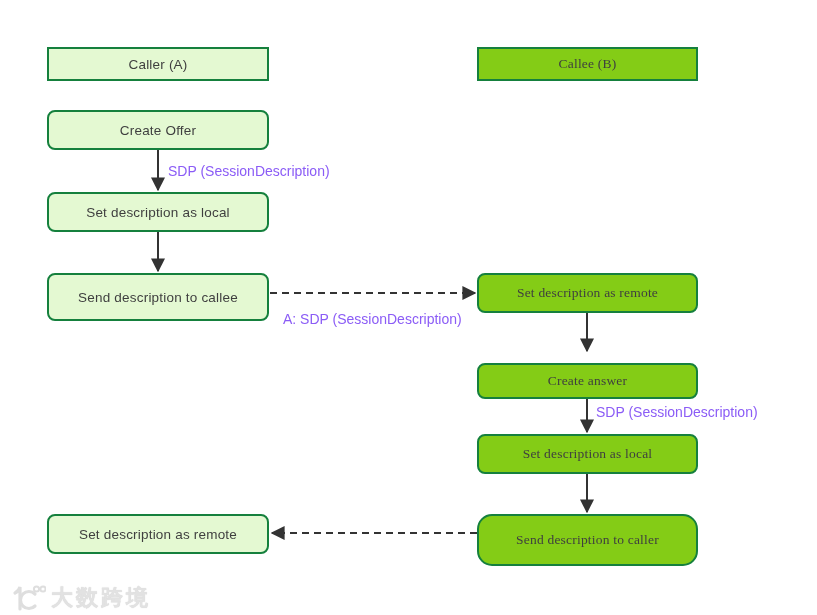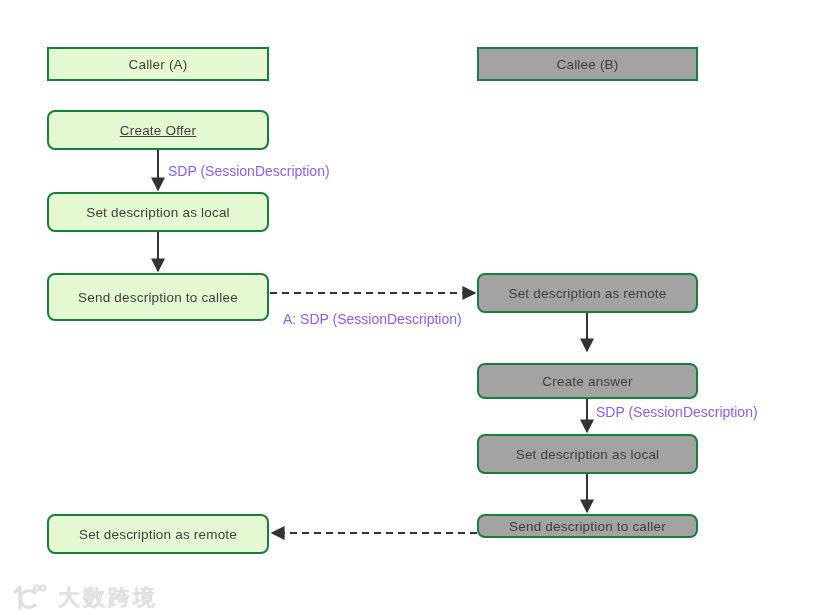--- a/index.html
+++ b/index.html
@@ -8,29 +8,29 @@
     font-family:"Liberation Sans", sans-serif; overflow:hidden;
   }
   .node {
     position:absolute; box-sizing:border-box;
     border:2px solid #15803d;
     display:flex; align-items:center; justify-content:center;
     font-size:13.5px; color:#3f3f3f; letter-spacing:0.2px;
     white-space:nowrap;
   }
   .green { background:#e4f9d2; }
-  .blue  { background:#a3a3a3; }
+  .blue  { background:#84cc16;font-family:Liberation Serif, serif; }
   .rounded { border-radius:8px; }
   .lbl {
     position:absolute; font-size:14px; color:#8b5cf6; white-space:nowrap;
   }
   svg.arrows { position:absolute; left:0; top:0; width:817px; height:615px; }
   .watermark {
     position:absolute; left:10px; top:583px;
-    display:flex; gap:12px;
+    display:flex; align-items:center; gap:5px;
   }
   .wm-text {
     font-size:22px; font-weight:bold; letter-spacing:3px;
     color:#e2e2e2; text-shadow:0 0 1px #cfcfcf;
   }
 </style>
 </head>
 <body>
 
 <div class="canvas">
@@ -46,29 +46,29 @@
     <line x1="270" y1="293" x2="475" y2="293" stroke="#333333" stroke-width="2" stroke-dasharray="7 5" marker-end="url(#ah)"></line>
     <line x1="587" y1="313" x2="587" y2="351" stroke="#333333" stroke-width="2" marker-end="url(#ah)"></line>
     <line x1="587" y1="393" x2="587" y2="432" stroke="#333333" stroke-width="2" marker-end="url(#ah)"></line>
     <line x1="587" y1="474" x2="587" y2="512" stroke="#333333" stroke-width="2" marker-end="url(#ah)"></line>
     <line x1="477" y1="533" x2="272" y2="533" stroke="#333333" stroke-width="2" stroke-dasharray="7 5" marker-end="url(#ah)"></line>
   </svg>
 
   <div class="node green" style="left:47px; top:47px; width:222px; height:34px;">Caller (A)</div>
   <div class="node blue" style="left:477px; top:47px; width:221px; height:34px;">Callee (B)</div>
 
-  <div class="node green rounded" style="left:47px; top:110px; width:222px; height:40px;text-decoration:underline;">Create Offer</div>
+  <div class="node green rounded" style="left:47px; top:110px; width:222px; height:40px;">Create Offer</div>
   <div class="node green rounded" style="left:47px; top:192px; width:222px; height:40px;">Set description as local</div>
   <div class="node green rounded" style="left:47px; top:273px; width:222px; height:48px;">Send description to callee</div>
   <div class="node green rounded" style="left:47px; top:514px; width:222px; height:40px;">Set description as remote</div>
 
   <div class="node blue rounded" style="left:477px; top:273px; width:221px; height:40px;">Set description as remote</div>
   <div class="node blue rounded" style="left:477px; top:363px; width:221px; height:36px;">Create answer</div>
   <div class="node blue rounded" style="left:477px; top:434px; width:221px; height:40px;">Set description as local</div>
-  <div class="node blue rounded" style="left:477px; top:514px; width:221px; height:24px;">Send description to caller</div>
+  <div class="node blue rounded" style="left:477px; top:514px; width:221px; height:52px;border-radius:15px;">Send description to caller</div>
 
   <div class="lbl" style="left:168px; top:163px;">SDP (SessionDescription)</div>
   <div class="lbl" style="left:283px; top:265px;margin-top:46px;">A: SDP (SessionDescription)</div>
   <div class="lbl" style="left:596px; top:404px;">SDP (SessionDescription)</div>
 
   <div class="watermark">
     <span style="display:inline-flex;">
       <svg width="36" height="28" viewBox="0 0 36 28" xmlns="http://www.w3.org/2000/svg">
         <path d="M5 9 Q9 7 10 3 L10 25" fill="none" stroke="#dedede" stroke-width="3.2" stroke-linecap="round"></path>
         <path d="M25 10 A8.5 8.5 0 1 0 25 22" fill="none" stroke="#dedede" stroke-width="3.2" stroke-linecap="round"></path>

